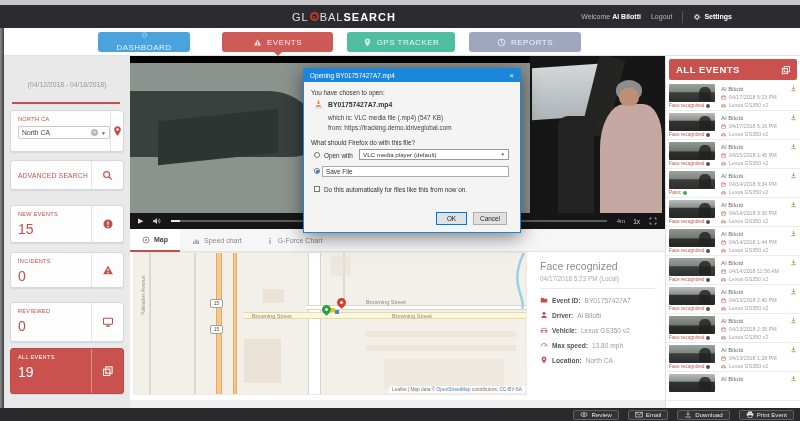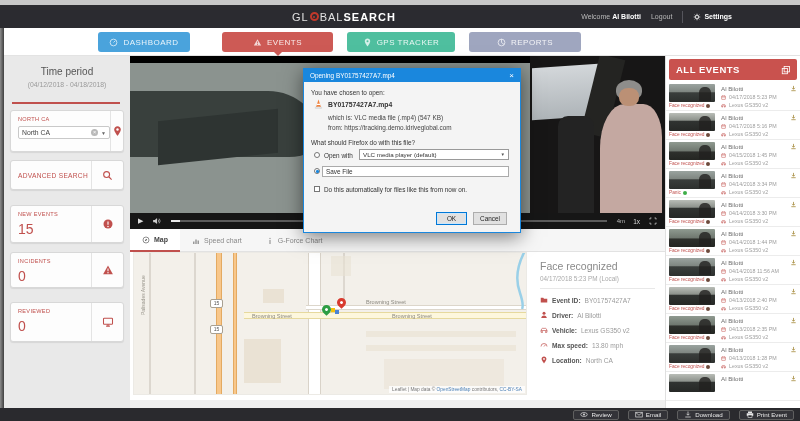--- a/index.html
+++ b/index.html
@@ -20,21 +20,21 @@
   .logo-o::after { content:""; position:absolute; left:1.5px; top:1.5px; width:2px; height:2px; background:#c0392b; border-radius:50%; }
   .topbar-right { position:absolute; right:68px; top:0; height:23px; display:flex; align-items:center; gap:10px; font-size:7px; color:#b9b9b9; }
   .topbar-right .user { color:#fff; font-weight:bold; }
   .tb-sep { width:1px; height:12px; background:#55555c; }
   .tb-settings { display:flex; align-items:center; gap:3px; color:#fff; font-weight:bold; }
 
   
   .navrow { position:absolute; left:0; top:28px; width:800px; height:28px; background:#fff; border-bottom:1px solid #e3e3e3; }
   .navbtn { position:absolute; top:4px; height:20px; border-radius:3px; display:flex; align-items:center; justify-content:center; gap:5px; color:rgba(255,255,255,.88); font-size:8px; letter-spacing:.5px; cursor:pointer; }
   .navbtn .nic { opacity:.85; }
-  .nb-dash { left:98px; width:92px; background:#4aa3dc; }
+  .nb-dash { left:98px; width:92px; background:#4aa3dc;flex-direction:column; }
   .nb-events { left:222px; width:111px; background:#cd5a55; }
   .nb-events::after { content:""; position:absolute; bottom:-4px; left:50%; margin-left:-4px; border-left:4px solid transparent; border-right:4px solid transparent; border-top:4px solid #cd5a55; }
   .nb-gps { left:347px; width:108px; background:#4fbf9f; }
   .nb-reports { left:469px; width:112px; background:#9fa6bf; }
   .nb-config { left:592px; width:110px; background:#f4a950; }
 
   
   .sidebar { position:absolute; left:4px; top:56px; width:126px; height:352px; background:#e9e9e9; }
   .tp-title { position:absolute; left:0; top:10px; width:100%; text-align:center; font-size:10px; color:#555; }
   .tp-range { position:absolute; left:0; top:25px; width:100%; text-align:center; font-size:6.8px; color:#9a9a9a; }
@@ -244,21 +244,20 @@
             <path d="M8 8V2M8 8l4.5 3.5"></path>
           </g>
         </svg>
       <span>REPORTS</span>
     </div>
   </div>
 
   <div class="left-strip"></div>
 
   <div class="sidebar">
-    <div class="tp-title">Time period</div>
     <div class="tp-range">(04/12/2018 - 04/18/2018)</div>
     <div class="tp-div"></div>
 
     <div class="card c1">
       <div class="card-main">
         <div class="card-label">NORTH CA</div>
         <div class="sel-box">
           <span class="sel-val">North CA</span>
           <span class="sel-clear">×</span>
           <span class="sel-caret">▼</span>
@@ -322,20 +321,34 @@
       <div class="card-ic">
         <svg width="12" height="12" viewBox="0 0 16 16">
             <g stroke="currentColor" stroke-width="1.4" fill="none">
               <rect x="2" y="3" width="12" height="8" rx="1"></rect>
               <path d="M8 11v2M5.5 13.5h5"></path>
             </g>
           </svg>
       </div>
     </div>
 
+    <div class="card c6">
+      <div class="card-main">
+        <div class="card-label">ALL EVENTS</div>
+        <div class="card-num">19</div>
+      </div>
+      <div class="card-ic">
+        <svg width="12" height="12" viewBox="0 0 16 16">
+            <g stroke="currentColor" stroke-width="1.4" fill="none">
+              <rect x="5" y="2.5" width="8.5" height="8.5"></rect>
+              <rect x="2" y="5.5" width="8.5" height="8.5"></rect>
+            </g>
+          </svg>
+      </div>
+    </div>
   </div>
 
   <div class="center-bg"></div>
 
   <div class="video">
     <div class="scene-road">
       <div class="road-surface"></div>
       <div class="treeline"></div>
       <div class="bldg"></div>
       <div class="pole"></div>

